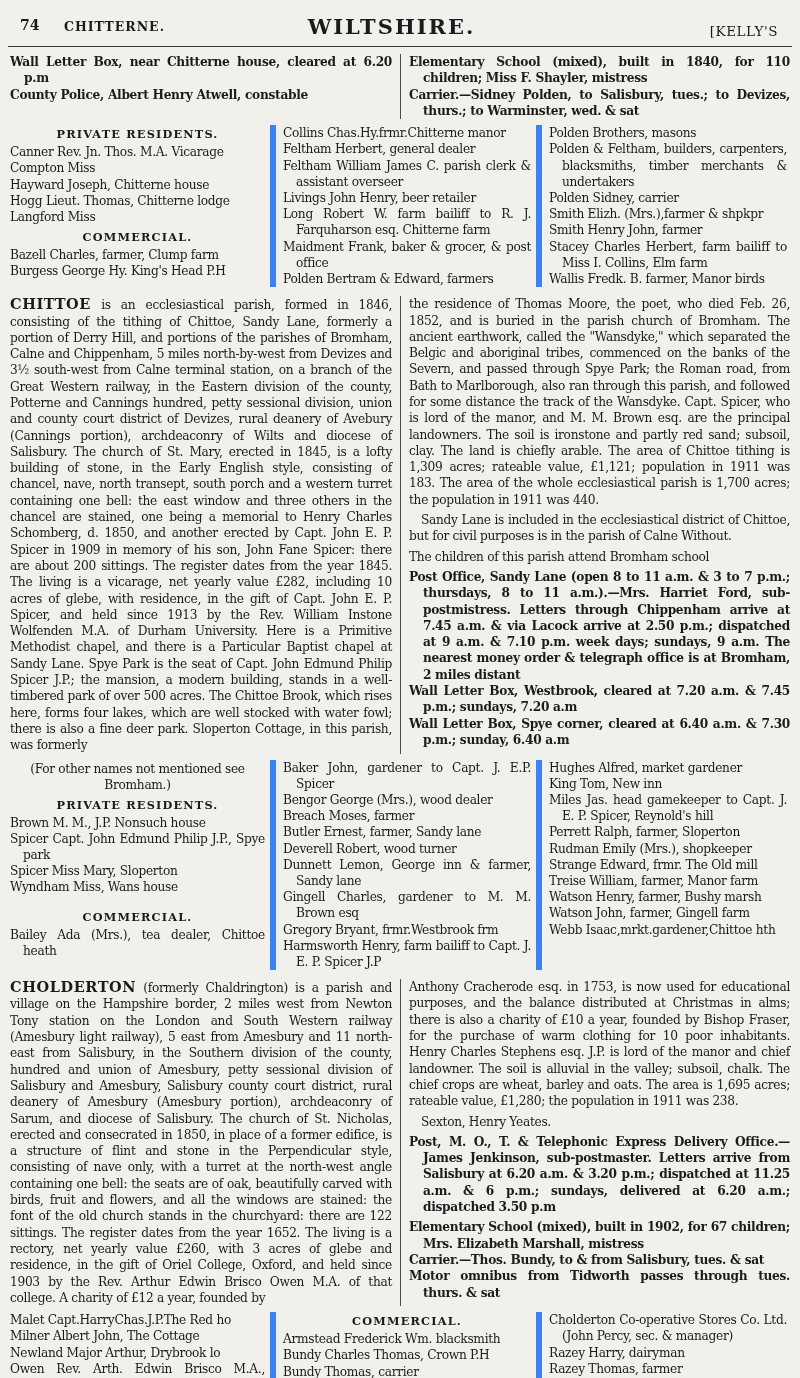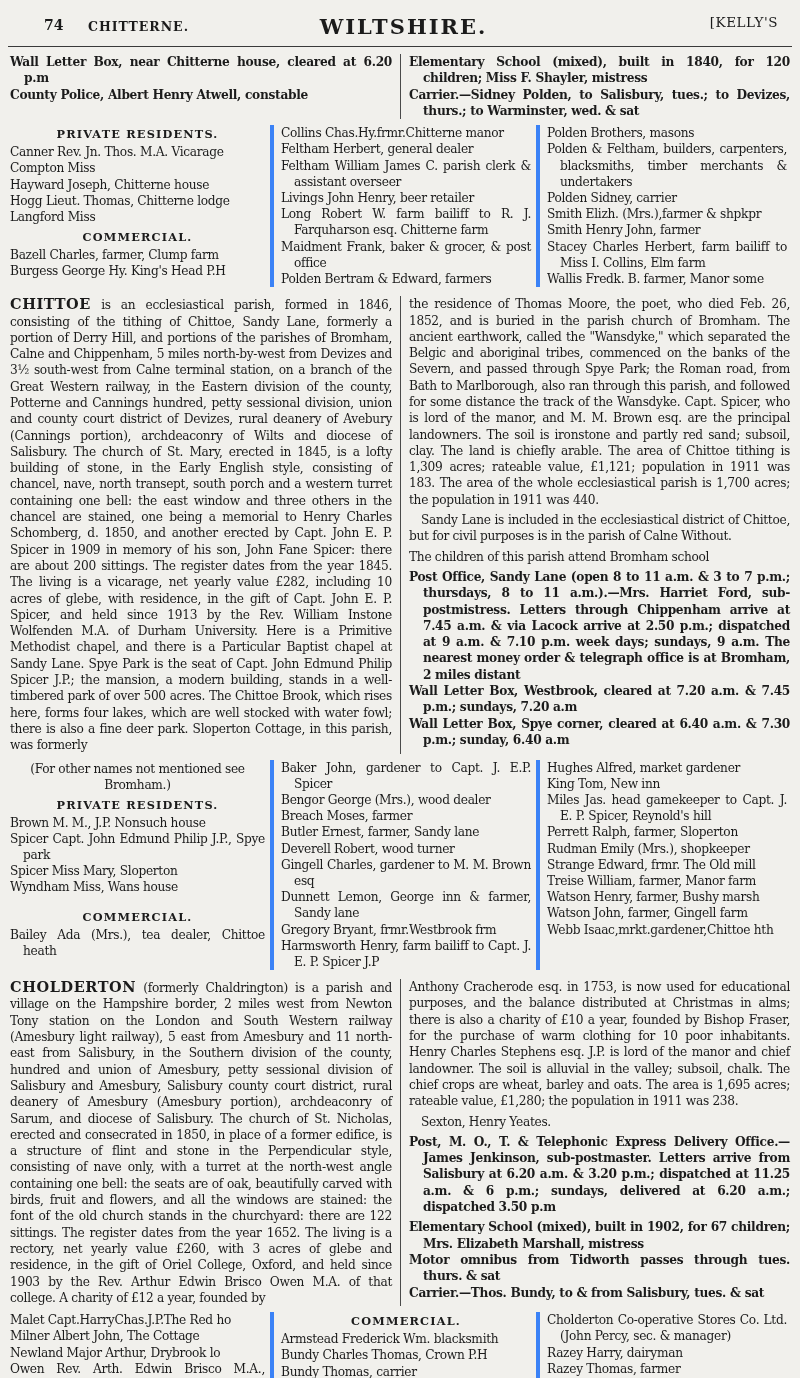--- a/index.html
+++ b/index.html
@@ -4,39 +4,39 @@
 <style>
   html,body{margin:0;padding:0;}
   body{
     width:800px;height:1378px;overflow:hidden;
     background:#f1f0ec;
     color:#1b1b1b;
     font-family:"DejaVu Serif", serif;
   }
   .page{padding:12px 8px 0 8px;position:relative;}
   
-  .header{position:relative;height:26px;margin:2px 14px 0 28px;}
+  .header{position:relative;height:26px;margin:2px 14px 0 4px;}
   .pageno{position:absolute;left:8px;top:3px;font-weight:bold;font-size:14px;}
   .place{position:absolute;left:52px;top:5px;font-weight:bold;font-size:12.5px;letter-spacing:1px;}
   .county{position:absolute;left:0;right:7px;top:0;text-align:center;font-weight:bold;font-size:21px;letter-spacing:2px;}
-  .publisher{position:absolute;right:0;top:0;font-size:13.5px;letter-spacing:0.5px;}
+  .publisher{position:absolute;right:0;top:9px;font-size:13.5px;letter-spacing:0.5px;}
   .head-rule{border-bottom:1.2px solid #3a3a3a;margin:6px 0 0 0;}
   
   .art{font-size:12.2px;line-height:16.3px;letter-spacing:-0.3px;text-align:justify;margin:0;}
   .lead{font-weight:bold;font-size:14.5px;letter-spacing:0.6px;}
   .hang{font-size:12.2px;line-height:16.3px;letter-spacing:-0.3px;text-align:justify;padding-left:14px;text-indent:-14px;margin:0;font-weight:bold;}
   .indent{text-indent:12px;}
   .parab{margin-top:4px;}
   
   .two-col{display:grid;grid-template-columns:1fr 1fr;margin-top:7px;}
   .col-l{padding:0 8px 0 2px;}
   .col-r{border-left:1px solid #4a4a4a;padding:0 2px 0 8px;}
   .three-col{display:grid;grid-template-columns:262px 266px 1fr;margin-top:6px;}
   .dir-col{padding:0 5px 0 2px;}
-  .dir-col + .dir-col{border-left:4px solid #3b82f6;padding-left:7px;}
+  .dir-col + .dir-col{border-left:6px solid #3b82f6;padding-left:7px;}
   .entry{font-size:12.2px;line-height:16.2px;letter-spacing:-0.3px;padding-left:13px;text-indent:-13px;text-align:justify;}
   .col-head{text-align:center;font-weight:bold;font-size:11.3px;letter-spacing:1.2px;margin:5px 0 3px 0;}
   .col-head.first{margin-top:2px;}
   .note{text-align:center;font-size:12.2px;line-height:16px;letter-spacing:-0.3px;margin:1px 10px 2px 10px;}
 </style>
 </head>
 <body>
 
 <div class="page">
 
@@ -47,21 +47,21 @@
     <span class="publisher">[KELLY'S</span>
   </div>
   <div class="head-rule"></div>
 
   <div class="two-col">
     <div class="col-l">
         <div class="hang">Wall Letter Box, near Chitterne house, cleared at 6.20 p.m</div>
         <div class="hang">County Police, Albert Henry Atwell, constable</div>
       </div>
     <div class="col-r">
-        <div class="hang">Elementary School (mixed), built in 1840, for 120 children; Miss F. Shayler, mistress</div>
+        <div class="hang">Elementary School (mixed), built in 1840, for 110 children; Miss F. Shayler, mistress</div>
         <div class="hang">Carrier.—Sidney Polden, to Salisbury, tues.; to Devizes, thurs.; to Warminster, wed. &amp; sat</div>
       </div>
   </div>
 
   <div class="three-col">
     <div class="dir-col">
       <div class="col-head first">PRIVATE RESIDENTS.</div>
       <div>
           <div class="entry">Canner Rev. Jn. Thos. M.A. Vicarage</div>
           <div class="entry">Compton Miss</div>
@@ -84,21 +84,21 @@
         <div class="entry">Maidment Frank, baker &amp; grocer, &amp; post office</div>
         <div class="entry">Polden Bertram &amp; Edward, farmers</div>
       </div>
     <div class="dir-col">
         <div class="entry">Polden Brothers, masons</div>
         <div class="entry">Polden &amp; Feltham, builders, carpenters, blacksmiths, timber merchants &amp; undertakers</div>
         <div class="entry">Polden Sidney, carrier</div>
         <div class="entry">Smith Elizh. (Mrs.),farmer &amp; shpkpr</div>
         <div class="entry">Smith Henry John, farmer</div>
         <div class="entry">Stacey Charles Herbert, farm bailiff to Miss I. Collins, Elm farm</div>
-        <div class="entry">Wallis Fredk. B. farmer, Manor some</div>
+        <div class="entry">Wallis Fredk. B. farmer, Manor birds</div>
       </div>
   </div>
 
   <div class="two-col" style="margin-top:9px;">
     <div class="col-l">
       <p class="art"><span class="lead">CHITTOE</span> <span>is an ecclesiastical parish, formed in 1846, consisting of the tithing of Chittoe, Sandy Lane, formerly a portion of Derry Hill, and portions of the parishes of Bromham, Calne and Chippenham, 5 miles north-by-west from Devizes and 3½ south-west from Calne terminal station, on a branch of the Great Western railway, in the Eastern division of the county, Potterne and Cannings hundred, petty sessional division, union and county court district of Devizes, rural deanery of Avebury (Cannings portion), archdeaconry of Wilts and diocese of Salisbury. The church of St. Mary, erected in 1845, is a lofty building of stone, in the Early English style, consisting of chancel, nave, north transept, south porch and a western turret containing one bell: the east window and three others in the chancel are stained, one being a memorial to Henry Charles Schomberg, d. 1850, and another erected by Capt. John E. P. Spicer in 1909 in memory of his son, John Fane Spicer: there are about 200 sittings. The register dates from the year 1845. The living is a vicarage, net yearly value £282, including 10 acres of glebe, with residence, in the gift of Capt. John E. P. Spicer, and held since 1913 by the Rev. William Instone Wolfenden M.A. of Durham University. Here is a Primitive Methodist chapel, and there is a Particular Baptist chapel at Sandy Lane. Spye Park is the seat of Capt. John Edmund Philip Spicer J.P.; the mansion, a modern building, stands in a well-timbered park of over 500 acres. The Chittoe Brook, which rises here, forms four lakes, which are well stocked with water fowl; there is also a fine deer park. Sloperton Cottage, in this parish, was formerly</span></p>
     </div>
     <div class="col-r">
       <p class="art">the residence of Thomas Moore, the poet, who died Feb. 26, 1852, and is buried in the parish church of Bromham. The ancient earthwork, called the "Wansdyke," which separated the Belgic and aboriginal tribes, commenced on the banks of the Severn, and passed through Spye Park; the Roman road, from Bath to Marlborough, also ran through this parish, and followed for some distance the track of the Wansdyke. Capt. Spicer, who is lord of the manor, and M. M. Brown esq. are the principal landowners. The soil is ironstone and partly red sand; subsoil, clay. The land is chiefly arable. The area of Chittoe tithing is 1,309 acres; rateable value, £1,121; population in 1911 was 183. The area of the whole ecclesiastical parish is 1,700 acres; the population in 1911 was 440.</p>
       <p class="art indent parab">Sandy Lane is included in the ecclesiastical district of Chittoe, but for civil purposes is in the parish of Calne Without.</p>
@@ -123,22 +123,22 @@
       <div>
           <div class="entry">Bailey Ada (Mrs.), tea dealer, Chittoe heath</div>
         </div>
     </div>
     <div class="dir-col">
         <div class="entry">Baker John, gardener to Capt. J. E.P. Spicer</div>
         <div class="entry">Bengor George (Mrs.), wood dealer</div>
         <div class="entry">Breach Moses, farmer</div>
         <div class="entry">Butler Ernest, farmer, Sandy lane</div>
         <div class="entry">Deverell Robert, wood turner</div>
+        <div class="entry">Dunnett Lemon, George inn &amp; farmer, Sandy lane</div>
         <div class="entry">Gingell Charles, gardener to M. M. Brown esq</div>
-        <div class="entry">Dunnett Lemon, George inn &amp; farmer, Sandy lane</div>
         <div class="entry">Gregory Bryant, frmr.Westbrook frm</div>
         <div class="entry">Harmsworth Henry, farm bailiff to Capt. J. E. P. Spicer J.P</div>
       </div>
     <div class="dir-col">
         <div class="entry">Hughes Alfred, market gardener</div>
         <div class="entry">King Tom, New inn</div>
         <div class="entry">Miles Jas. head gamekeeper to Capt. J. E. P. Spicer, Reynold's hill</div>
         <div class="entry">Perrett Ralph, farmer, Sloperton</div>
         <div class="entry">Rudman Emily (Mrs.), shopkeeper</div>
         <div class="entry">Strange Edward, frmr. The Old mill</div>
@@ -151,22 +151,22 @@
 
   <div class="two-col" style="margin-top:9px;">
     <div class="col-l">
       <p class="art"><span class="lead">CHOLDERTON</span> <span>(formerly Chaldrington) is a parish and village on the Hampshire border, 2 miles west from Newton Tony station on the London and South Western railway (Amesbury light railway), 5 east from Amesbury and 11 north-east from Salisbury, in the Southern division of the county, hundred and union of Amesbury, petty sessional division of Salisbury and Amesbury, Salisbury county court district, rural deanery of Amesbury (Amesbury portion), archdeaconry of Sarum, and diocese of Salisbury. The church of St. Nicholas, erected and consecrated in 1850, in place of a former edifice, is a structure of flint and stone in the Perpendicular style, consisting of nave only, with a turret at the north-west angle containing one bell: the seats are of oak, beautifully carved with birds, fruit and flowers, and all the windows are stained: the font of the old church stands in the churchyard: there are 122 sittings. The register dates from the year 1652. The living is a rectory, net yearly value £260, with 3 acres of glebe and residence, in the gift of Oriel College, Oxford, and held since 1903 by the Rev. Arthur Edwin Brisco Owen M.A. of that college. A charity of £12 a year, founded by</span></p>
     </div>
     <div class="col-r">
       <p class="art">Anthony Cracherode esq. in 1753, is now used for educational purposes, and the balance distributed at Christmas in alms; there is also a charity of £10 a year, founded by Bishop Fraser, for the purchase of warm clothing for 10 poor inhabitants. Henry Charles Stephens esq. J.P. is lord of the manor and chief landowner. The soil is alluvial in the valley; subsoil, chalk. The chief crops are wheat, barley and oats. The area is 1,695 acres; rateable value, £1,280; the population in 1911 was 238.</p>
       <p class="art indent parab">Sexton, Henry Yeates.</p>
       <p class="hang parab">Post, M. O., T. &amp; Telephonic Express Delivery Office.—James Jenkinson, sub-postmaster. Letters arrive from Salisbury at 6.20 a.m. &amp; 3.20 p.m.; dispatched at 11.25 a.m. &amp; 6 p.m.; sundays, delivered at 6.20 a.m.; dispatched 3.50 p.m</p>
       <p class="hang parab">Elementary School (mixed), built in 1902, for 67 children; Mrs. Elizabeth Marshall, mistress</p>
+      <p class="hang">Carrier.—Thos. Bundy, to &amp; from Salisbury, tues. &amp; sat</p>
       <p class="hang">Motor omnibus from Tidworth passes through tues. thurs. &amp; sat</p>
-      <p class="hang">Carrier.—Thos. Bundy, to &amp; from Salisbury, tues. &amp; sat</p>
     </div>
   </div>
 
   <div class="three-col">
     <div class="dir-col">
         <div class="entry">Malet Capt.HarryChas.J.P.The Red ho</div>
         <div class="entry">Milner Albert John, The Cottage</div>
         <div class="entry">Newland Major Arthur, Drybrook lo</div>
         <div class="entry">Owen Rev. Arth. Edwin Brisco M.A., F.R.A.S. Rectory</div>
       </div>

